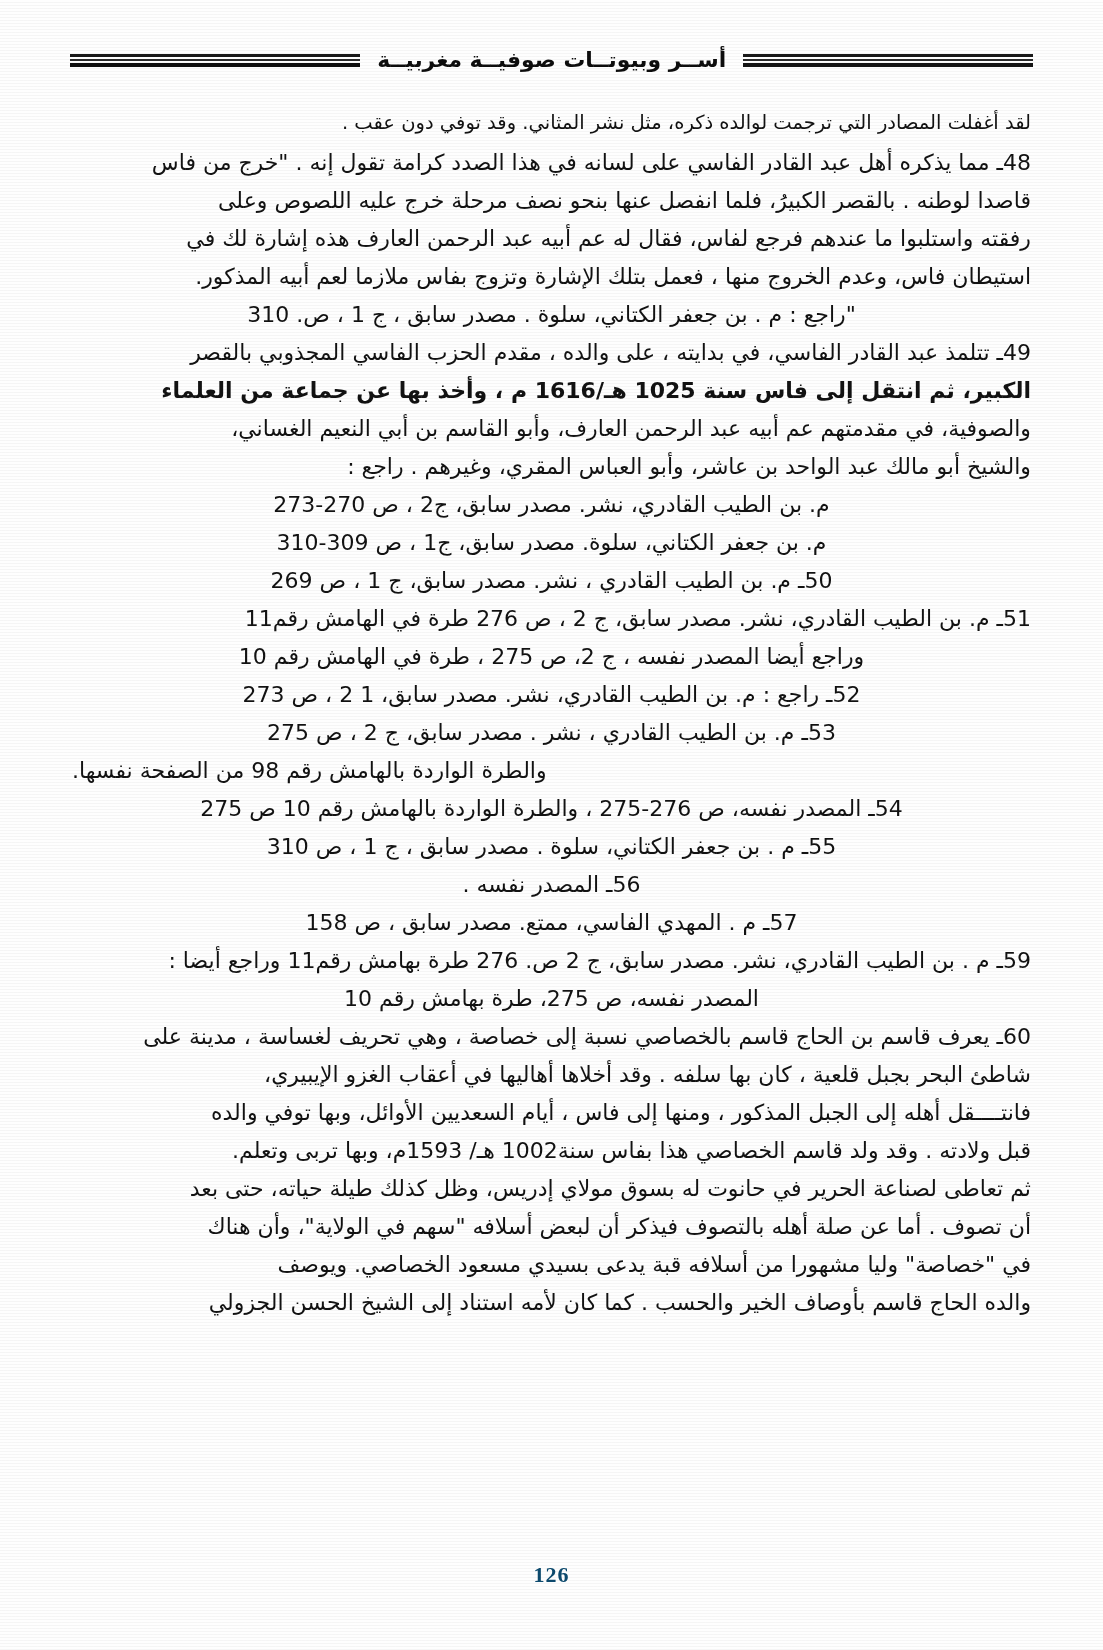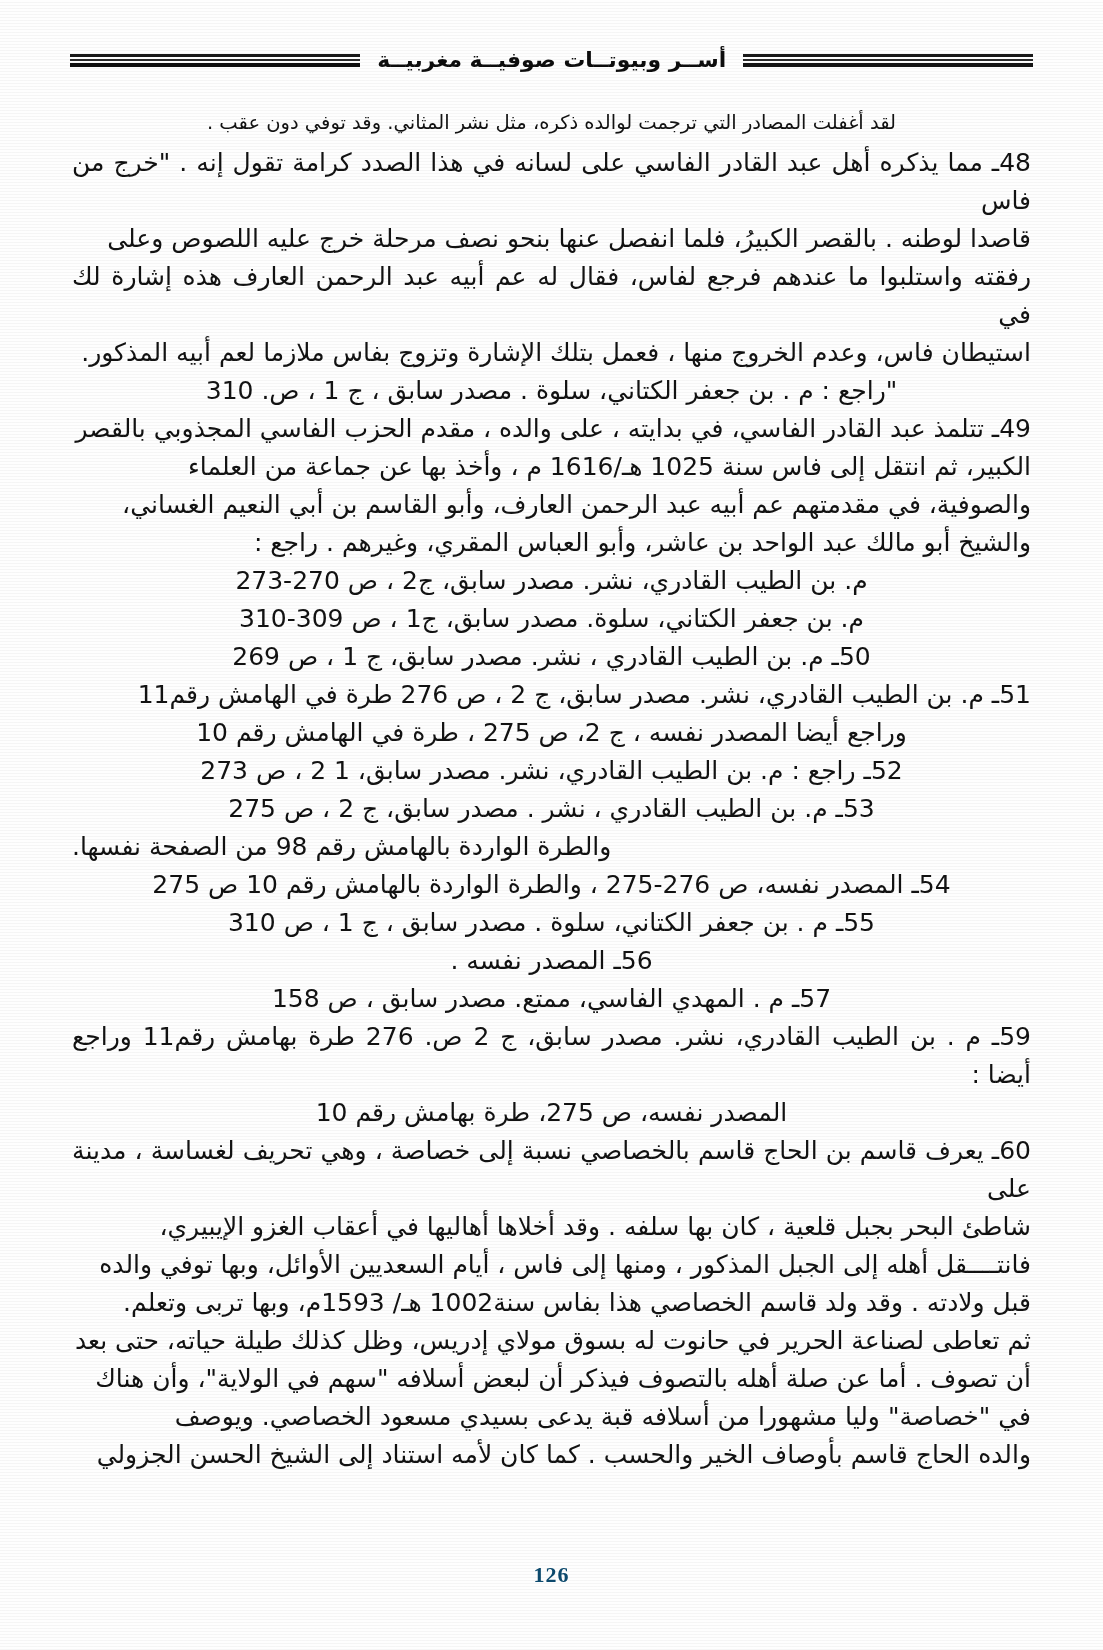--- a/index.html
+++ b/index.html
@@ -71,25 +71,25 @@
 
   .para {
     font-size: 19.5px;
     line-height: 38px;
     margin: 0 0 2px 0;
     color: #121212;
     text-align: justify;
     text-justify: inter-word;
   }
   .para.lead {
-    text-align: center;
+    text-align: right;
   }
 
   .note {
-    font-size: 25px;
+    font-size: 22px;
     line-height: 38px;
     margin: 0;
     color: #121212;
     text-align: justify;
   }
 
   
   .folio {
     position: absolute;
     bottom: 62px;
@@ -136,21 +136,21 @@
     <div id="notes-root">
         <div class="note-group">
           <p class="note" style="text-align: justify;">48ـ مما يذكره أهل عبد القادر الفاسي على لسانه في هذا الصدد كرامة تقول إنه . "خرج من فاس</p>
           <p class="note" style="text-align: justify;">قاصدا لوطنه . بالقصر الكبيرُ، فلما انفصل عنها بنحو نصف مرحلة خرج عليه اللصوص وعلى</p>
           <p class="note" style="text-align: justify;">رفقته واستلبوا ما عندهم فرجع لفاس، فقال له عم أبيه عبد الرحمن العارف هذه إشارة لك في</p>
           <p class="note" style="text-align: justify;">استيطان فاس، وعدم الخروج منها ، فعمل بتلك الإشارة وتزوج بفاس ملازما لعم أبيه المذكور.</p>
           <p class="note" style="text-align: center;">"راجع  : م . بن جعفر الكتاني، سلوة . مصدر سابق ، ج 1 ، ص. 310</p>
         </div>
         <div class="note-group">
           <p class="note" style="text-align: justify;">49ـ تتلمذ عبد القادر الفاسي،  في بدايته ،  على والده ، مقدم الحزب الفاسي المجذوبي بالقصر</p>
-          <p class="note" style="text-align: justify;">الكبير، ثم انتقل إلى فاس سنة 1025 هـ/1616 م ، وأخذ بها عن جماعة من العلماء</p>
+          <p class="note" style="text-align: justify; font-weight: bold;">الكبير، ثم انتقل إلى فاس سنة 1025 هـ/1616 م ، وأخذ بها عن جماعة من العلماء</p>
           <p class="note" style="text-align: justify;">والصوفية، في مقدمتهم عم أبيه عبد الرحمن العارف،  وأبو القاسم بن أبي النعيم الغساني،</p>
           <p class="note" style="text-align: justify;">والشيخ أبو مالك عبد الواحد بن عاشر، وأبو العباس المقري، وغيرهم . راجع :</p>
           <p class="note" style="text-align: center;">م. بن الطيب القادري، نشر. مصدر سابق، ج2 ، ص 270-273</p>
           <p class="note" style="text-align: center;">م. بن جعفر الكتاني، سلوة. مصدر سابق، ج1 ، ص 309-310</p>
         </div>
         <div class="note-group">
           <p class="note" style="text-align: center;">50ـ م. بن الطيب القادري ، نشر. مصدر سابق، ج 1 ، ص 269</p>
         </div>
         <div class="note-group">
           <p class="note" style="text-align: justify;">51ـ م. بن الطيب القادري، نشر. مصدر سابق، ج 2 ، ص 276 طرة في الهامش رقم11</p>

